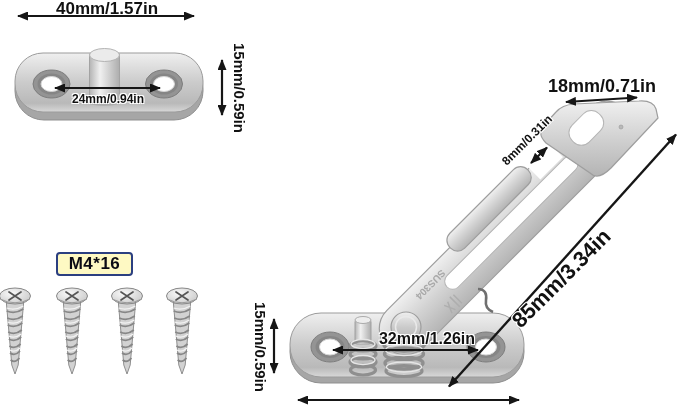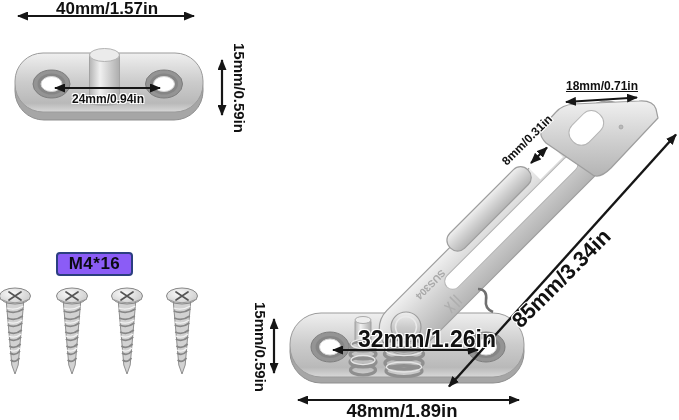--- a/index.html
+++ b/index.html
@@ -154,24 +154,23 @@
       <line x1="274" y1="319" x2="274" y2="373" marker-start="url(#ah)" marker-end="url(#ah)"></line>
       <line x1="333" y1="350" x2="478" y2="350" marker-start="url(#ah)" marker-end="url(#ah)"></line>
       <line x1="298" y1="400" x2="519" y2="400" marker-start="url(#ah)" marker-end="url(#ah)"></line>
     </g>
   </svg>
 
   <div class="dim-label" style="left:107px;top:8px;font-size:17px;">40mm/1.57in</div>
   <div class="dim-label rot90" style="left:239px;top:88px;font-size:15px;">15mm/0.59in</div>
   <div class="dim-label" style="left:108px;top:99px;font-size:12px;">24mm/0.94in</div>
 
-  <div id="screw-badge" style="background: #8b5cf6;">
+  <div id="screw-badge" style="background: #fef9c3;">
     <span>M4*16</span>
   </div>
 
-  <div class="dim-label" style="left:602px;top:86px;font-size:12px;text-decoration:underline;">18mm/0.71in</div>
+  <div class="dim-label" style="left:602px;top:86px;font-size:18px;">18mm/0.71in</div>
   <div class="dim-label rotm45" style="left:527px;top:140px;font-size:12px;">8mm/0.31in</div>
   <div class="dim-label rotm45" style="left:562px;top:279px;font-size:21.5px;">85mm/3.34in</div>
   <div class="dim-label rot90" style="left:260px;top:347px;font-size:15px;">15mm/0.59in</div>
-  <div class="dim-label" style="left:411px;top:339px;font-size:23px;padding-left:32px;">32mm/1.26in</div>
-  <div class="dim-label" style="left:402px;top:411px;font-size:18.5px;">48mm/1.89in</div>
+  <div class="dim-label" style="left:411px;top:339px;font-size:16px;padding-left:32px;">32mm/1.26in</div>
 
 </div>
 
 </body></html>

